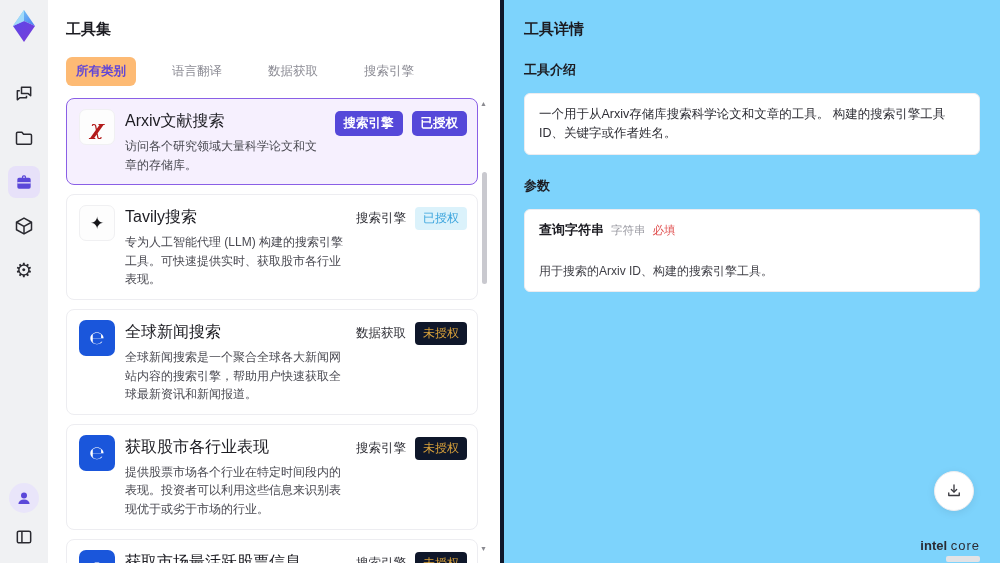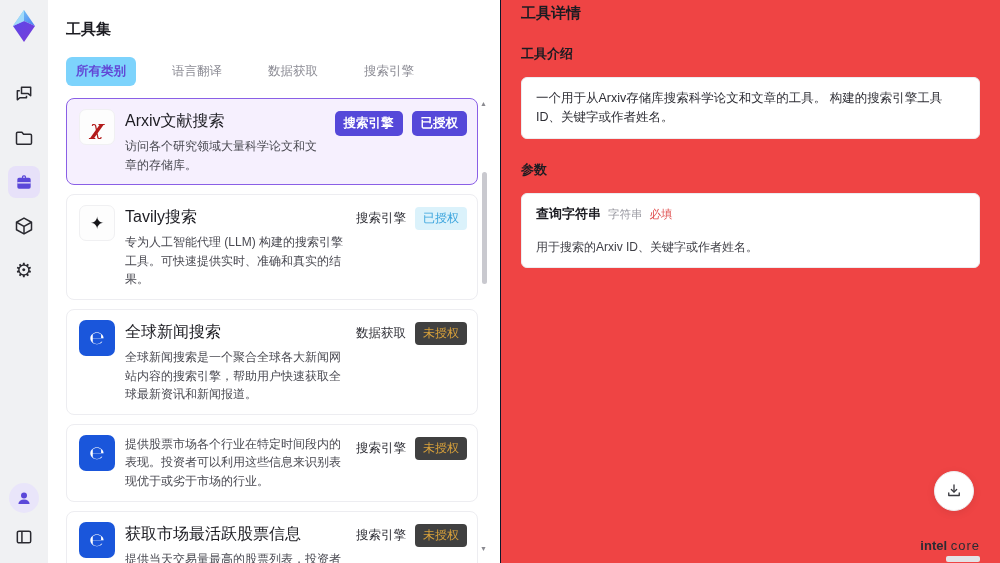--- a/index.html
+++ b/index.html
@@ -16,52 +16,52 @@
   .nav-item.active { background:#e7e1f9; color:#5b48d9; }
   .sidebar-bottom { margin-top:auto; display:flex; flex-direction:column; gap:8px; align-items:center; }
   .user-btn { width:30px; height:30px; border-radius:50%; background:#e9e5fa; display:flex; align-items:center; justify-content:center; }
   .gear-glyph { font-size:20px; line-height:1; }
 
   
   .main { width:452px; padding:16px 20px 10px 18px; position:relative; background:#fff; }
   .main-title { font-size:15px; font-weight:bold; margin:4px 0 18px; }
   .tabs { display:flex; align-items:center; gap:26px; margin-bottom:12px; }
   .tab { font-size:12.5px; color:#8b8b94; cursor:pointer; padding:6px 10px; border-radius:6px; white-space:nowrap; }
-  .tab.active { background:#7dd3fc; color:#6247d5; font-weight:bold; }
+  .tab.active { background:#fdba74; color:#6247d5; font-weight:bold; }
 
   .tool-list { position:relative; }
   .tool-row { display:flex; gap:10px; border:1px solid #ededf1; border-radius:8px; padding:10px 10px 10px 12px; margin-bottom:9px; background:#fff; width:412px; cursor:pointer; }
   .tool-row.selected { background:#f6f0fe; border:1.5px solid #8a5fe6; }
   .tool-icon { width:36px; height:36px; border-radius:7px; background:#f5f5f7; display:flex; align-items:center; justify-content:center; flex-shrink:0; overflow:hidden; }
   .tool-icon.white { background:#fdfdfd; border:1px solid #f0f0f2; }
   .tool-icon.blue { background:#1a56db; }
   .arxiv-chi { color:#b31b1b; font-size:21px; font-weight:bold; font-style:italic; font-family:"DejaVu Serif",serif; }
   .sparkle { color:#16161a; font-size:17px; }
   .blue-e { color:#fff; font-size:18px; font-weight:bold; font-family:"DejaVu Sans",sans-serif; }
   .tool-body { flex:1; min-width:0; }
   .tool-name { font-size:16px; font-weight:normal; margin:2px 0 5px; }
   .tool-desc { font-size:12px; color:#4a4a52; line-height:1.55; }
   .tool-side { display:flex; gap:9px; align-items:flex-start; white-space:nowrap; padding-top:2px; }
   .cat-label { font-size:12.5px; color:#2f2f36; padding:3px 0; }
   .badge { font-size:12px; padding:3px 8px; border-radius:4px; }
   .badge.authorized { background:#dbf2fb; color:#3aa4dd; }
-  .badge.unauthorized { background:#404040; color:#d9a13a; }
+  .badge.unauthorized { background:#0f172a; color:#d9a13a; }
   .pill-solid { background:#5548d9; color:#fff; font-size:12.5px; padding:4px 9px; border-radius:5px; font-weight:bold; }
 
   .scrollbar-track { position:absolute; right:-7px; top:2px; height:460px; width:5px; }
   .scroll-caret { position:absolute; left:-2px; font-size:7px; color:#8a8a90; line-height:1; }
   .scroll-thumb { position:absolute; left:0; top:72px; width:5px; height:112px; background:#c9c9cf; border-radius:3px; }
 
   
-  .detail { flex:1; background:#ef4444; border-left:1px solid #0f172a; padding:0 20px; position:relative; }
+  .detail { flex:1; background:#7dd3fc; border-left:4px solid #0f172a; padding:16px 20px; position:relative; }
   .detail-title { font-size:15px; font-weight:bold; margin:4px 0 22px; }
   .section-heading { font-size:13px; font-weight:bold; margin-bottom:14px; }
   .card { background:#fff; border:1px solid #ececf0; border-radius:6px; padding:11px 14px; margin-bottom:22px; }
   .intro-text { font-size:12.5px; color:#2e2e35; line-height:1.5; }
-  .param-line { display:flex; align-items:baseline; gap:7px; margin-bottom:16px; }
+  .param-line { display:flex; align-items:baseline; gap:7px; margin-bottom:24px; }
   .param-name { font-size:13px; font-weight:bold; }
   .param-type { font-size:11.5px; color:#9a9aa2; }
   .param-required { font-size:11.5px; color:#e04f4f; }
   .param-desc { font-size:12px; color:#3f3f46; }
 
   
   .download-fab { position:absolute; right:26px; bottom:52px; width:40px; height:40px; border-radius:50%; background:#fff; border:1px solid #ededf0; box-shadow:0 2px 8px rgba(0,0,0,.08); display:flex; align-items:center; justify-content:center; cursor:pointer; color:#3a3a40; }
   .intel-brand { position:absolute; right:20px; bottom:1px; text-align:right; }
   .intel-row { font-size:13px; color:#2b2b33; }
   .intel-word { font-weight:bold; letter-spacing:0; }
@@ -177,21 +177,21 @@
           <span class="pill-solid">已授权</span>
         </div>
       </div>
 
       <div class="tool-row">
         <div class="tool-icon white">
             <span class="sparkle">✦</span>
           </div>
         <div class="tool-body">
           <div class="tool-name">Tavily搜索</div>
-          <div class="tool-desc">专为人工智能代理 (LLM) 构建的搜索引擎工具。可快速提供实时、准确和真实的结果。</div>
+          <div class="tool-desc">专为人工智能代理 (LLM) 构建的搜索引擎工具。可快速提供实时、获取股市各行业表现。</div>
         </div>
         <div class="tool-side">
           <span class="cat-label">搜索引擎</span>
           <span class="badge authorized">已授权</span>
         </div>
       </div>
 
       <div class="tool-row">
         <div class="tool-icon blue">
             <span class="blue-e">℮</span>
@@ -204,20 +204,21 @@
           <span class="cat-label">数据获取</span>
           <span class="badge unauthorized">未授权</span>
         </div>
       </div>
 
       <div class="tool-row">
         <div class="tool-icon blue">
             <span class="blue-e">℮</span>
           </div>
         <div class="tool-body">
+          <div class="tool-name">获取股市各行业表现</div>
           <div class="tool-desc">提供股票市场各个行业在特定时间段内的表现。投资者可以利用这些信息来识别表现优于或劣于市场的行业。</div>
         </div>
         <div class="tool-side">
           <span class="cat-label">搜索引擎</span>
           <span class="badge unauthorized">未授权</span>
         </div>
       </div>
 
       <div class="tool-row">
         <div class="tool-icon blue">
@@ -249,21 +250,21 @@
       <div class="intro-text">一个用于从Arxiv存储库搜索科学论文和文章的工具。 构建的搜索引擎工具 ID、关键字或作者姓名。</div>
     </div>
 
     <h3 class="section-heading">参数</h3>
     <div class="card">
       <div class="param-line">
         <span class="param-name">查询字符串</span>
         <span class="param-type">字符串</span>
         <span class="param-required">必填</span>
       </div>
-      <div class="param-desc">用于搜索的Arxiv ID、关键字或作者姓名。</div>
+      <div class="param-desc">用于搜索的Arxiv ID、构建的搜索引擎工具。</div>
     </div>
 
     <div class="download-fab">
       <span>
         <svg width="18" height="18" viewBox="0 0 24 24" fill="none" stroke="currentColor" stroke-width="1.8" stroke-linecap="round" stroke-linejoin="round">
           <path d="M12 4 v9"></path>
           <path d="M8.5 10 L12 13.5 L15.5 10"></path>
           <path d="M5 14.5 v3.5 h14 v-3.5"></path>
         </svg>
       </span>

